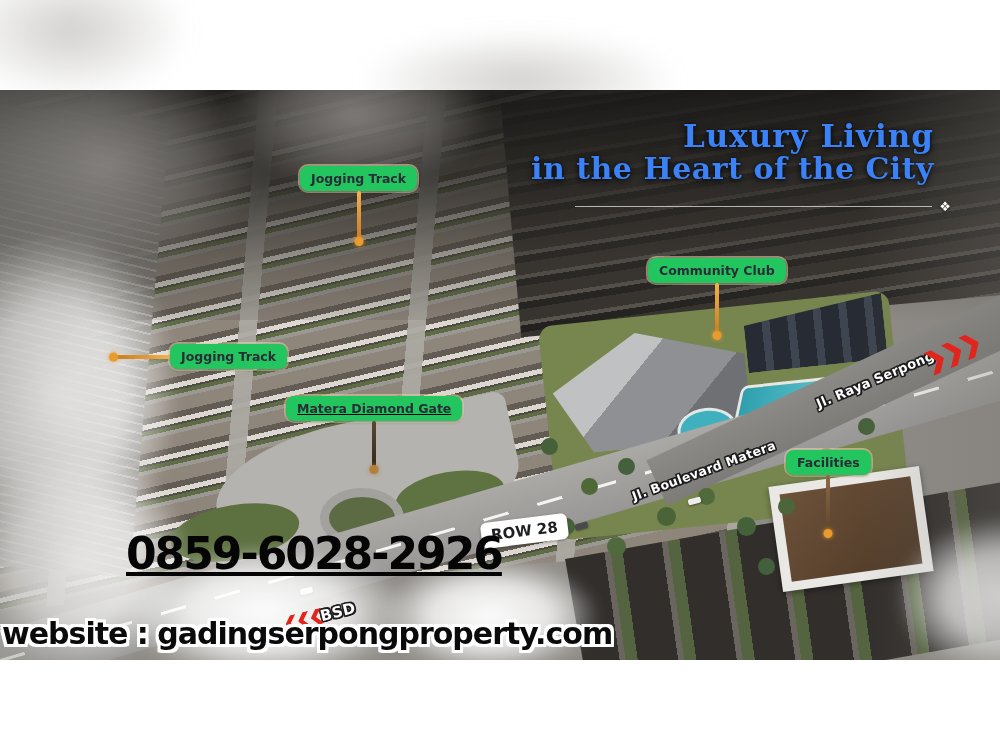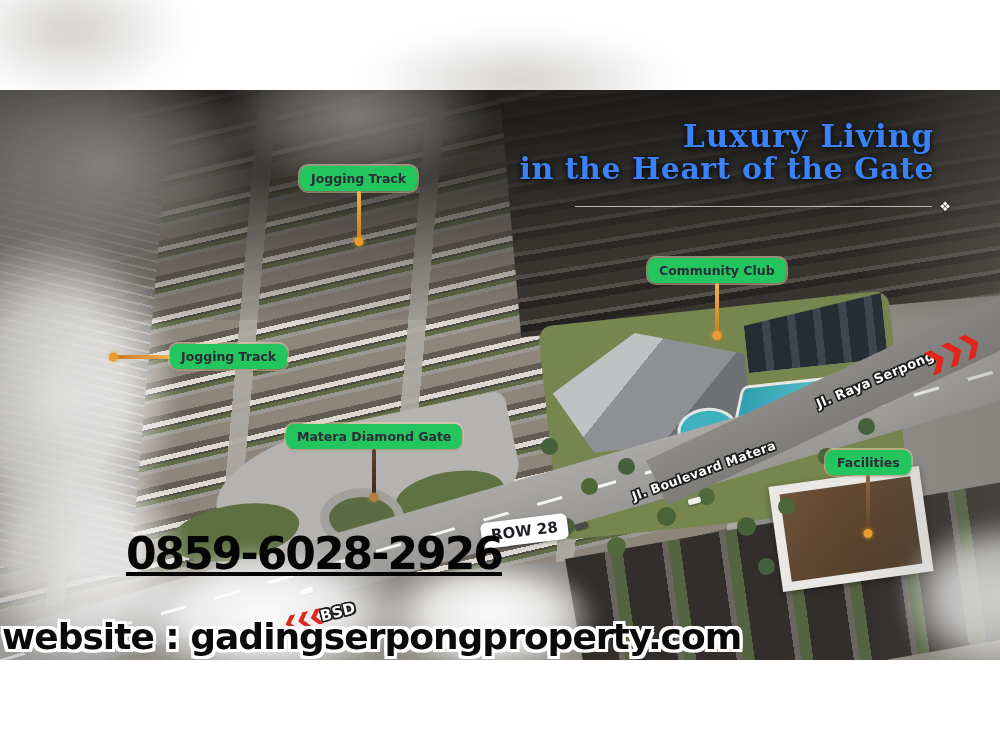--- a/index.html
+++ b/index.html
@@ -115,21 +115,21 @@
         font-weight:700;font-size:15px;color:#1e1e24;transform:rotate(-7deg);
         box-shadow:0 1px 3px rgba(0,0,0,.35);}
   .chev-group{position:absolute;display:flex;}
   .chev{background:#e2251c;clip-path:polygon(0 0,45% 0,100% 50%,45% 100%,0 100%,55% 50%);}
   .chev-right{left:926px;top:341px;gap:2px;transform:rotate(-24deg);}
   .chev-right .chev{width:17px;height:25px;}
   .chev-left{left:285px;top:612px;gap:1px;transform:rotate(-14deg) scaleX(-1);}
   .chev-left .chev{width:12px;height:16px;}
   .phone{position:absolute;left:126px;top:528px;font-weight:700;font-size:44px;letter-spacing:-2px;
         color:#050505;text-decoration:underline;}
-  .website{position:absolute;left:2px;top:616px;font-weight:700;font-size:36px;letter-spacing:-1px;
+  .website{position:absolute;left:2px;top:616px;font-weight:700;font-size:30px;letter-spacing:-1px;
         color:#0a0a0a;
         text-shadow:-3px -3px 0 #fff, 3px -3px 0 #fff, -3px 3px 0 #fff, 3px 3px 0 #fff,
                     0 -3px 0 #fff, 0 3px 0 #fff, -3px 0 0 #fff, 3px 0 0 #fff;}
 </style>
 </head>
 <body>
 
 <div class="page">
 
   <div class="band-smudge bs1"></div>
@@ -167,21 +167,21 @@
     <div class="cloud cl5"></div>
     <div class="cloud gray cg1"></div>
     <div class="cloud gray cg2"></div>
     <div class="vignette"></div>
   </div>
 
   <div class="overlay">
 
     <div class="headline">
       <div class="l1">Luxury Living</div>
-      <div class="l2">in the Heart of the Gate</div>
+      <div class="l2">in the Heart of the City</div>
     </div>
     <div class="divider">
       <div class="line"></div>
       <div class="orn">❖</div>
     </div>
 
     <div class="pin" style="left:300px;top:166px;">
       <div class="pin-box">Jogging Track</div>
       <div class="pin-stem stem-orange" style="height:50px;">
         <span class="stem-dot dot-orange"></span>
@@ -195,28 +195,28 @@
       <div class="pin-box">Jogging Track</div>
     </div>
 
     <div class="pin" style="left:648px;top:258px;">
       <div class="pin-box">Community Club</div>
       <div class="pin-stem stem-orange" style="height:52px;">
         <span class="stem-dot dot-orange"></span>
       </div>
     </div>
 
-    <div class="pin" style="left:286px;top:424px;">
+    <div class="pin" style="left:286px;top:396px;text-decoration:underline;">
       <div class="pin-box">Matera Diamond Gate</div>
       <div class="pin-stem stem-dark" style="height:48px;">
         <span class="stem-dot dot-brown"></span>
       </div>
     </div>
 
-    <div class="pin" style="left:826px;top:450px;">
+    <div class="pin" style="left:786px;top:450px;">
       <div class="pin-box">Facilities</div>
       <div class="pin-stem stem-brown" style="height:58px;">
         <span class="stem-dot dot-orange"></span>
       </div>
     </div>
 
     <div class="road-label raya-label">Jl. Raya Serpong</div>
     <div class="road-label matera-label">Jl. Boulevard Matera</div>
     <div class="road-label bsd-label">BSD</div>
     <div class="row-box">ROW 28</div>

